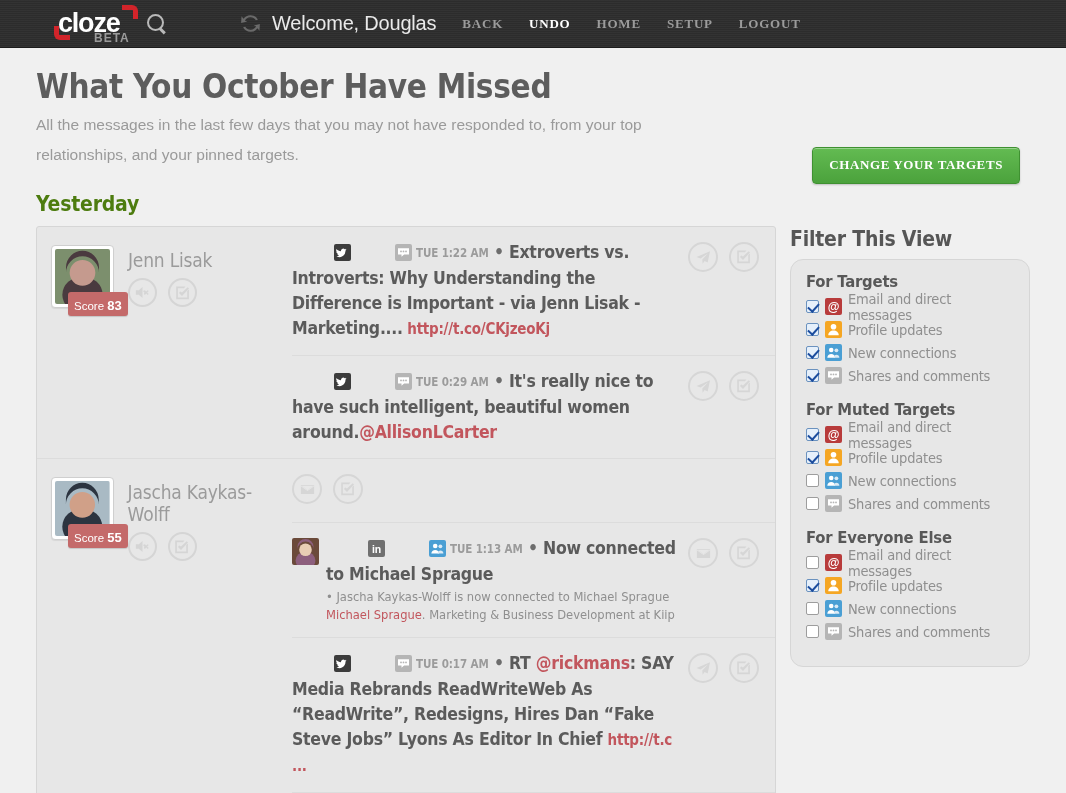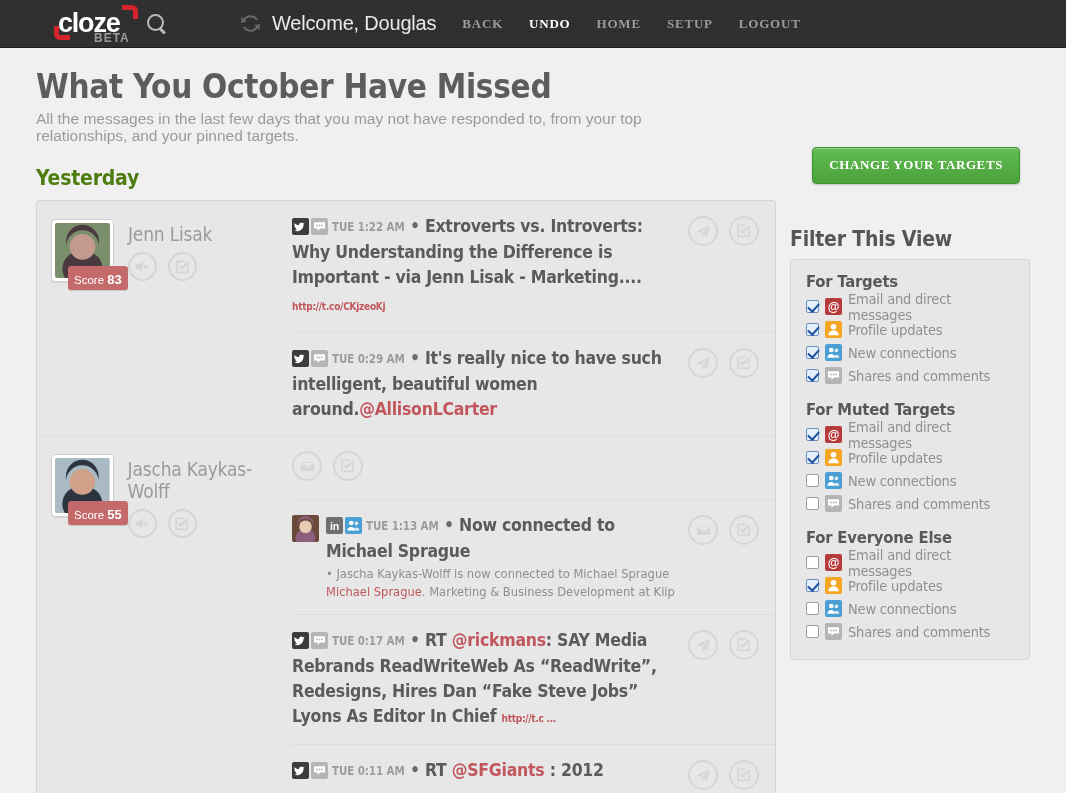--- a/index.html
+++ b/index.html
@@ -129,21 +129,21 @@
     margin-top: 19px;
     font-size: 33px;
     color: #5d5d5d;
     font-weight: bold;
     letter-spacing: -0.3px;
   }
   .page-sub {
     margin-top: 4px;
     font-size: 15.5px;
     color: #9a9a9a;
-    line-height: 17px;
+    line-height: 30px;
     max-width: 680px;
   }
   .daygroup-title {
     margin-top: 22px;
     font-size: 21px;
     color: #4d7c0f;
     font-weight: bold;
     letter-spacing: -0.2px;
   }
 
@@ -252,33 +252,34 @@
     letter-spacing: 0;
     margin-top: 1px;
   }
   .net-icon {
     display: inline-block;
     width: 17px; height: 17px;
     border-radius: 2px;
     vertical-align: -3px;
     margin-right: 2px;
     position: relative;
+    margin-left: 42px;
   }
   .net-icon svg { display: block; }
   .stamp {
     font-size: 11.5px;
     color: #9b9b9b;
     font-weight: bold;
     letter-spacing: -0.1px;
     vertical-align: 1px;
     margin-left: 2px;
   }
   .bullet { color: #6d6d6d; font-weight: bold; }
   .link-red { color: #c2565d; }
-  .url-red { color: #c2565d; font-size: 10px; font-weight: bold; }
+  .url-red { color: #c2565d; font-size: 15px; font-weight: bold; }
   .msg-actions { display: flex; gap: 11px; padding-right: 16px; padding-top: 2px; }
   .act-btn {
     width: 30px; height: 30px;
     border: 2.4px solid #d6d6d6;
     border-radius: 50%;
     display: flex;
     align-items: center;
     justify-content: center;
     cursor: pointer;
     flex-shrink: 0;
@@ -290,22 +291,22 @@
   .sidebar-title {
     font-size: 21px;
     color: #565656;
     font-weight: bold;
     letter-spacing: -0.2px;
     margin-bottom: 8px;
   }
   .filter-panel {
     background: #e7e7e7;
     border: 1px solid #d6d6d6;
-    border-radius: 3px;
-    padding: 12px 15px 1px;
+    border-radius: 13px;
+    padding: 12px 15px 8px;
   }
   .filter-group { margin-bottom: 14px; }
   .filter-group:last-child { margin-bottom: 16px; }
   .filter-group-title {
     font-size: 16.5px;
     color: #585858;
     font-weight: bold;
     letter-spacing: -0.2px;
     margin-bottom: 5px;
   }

